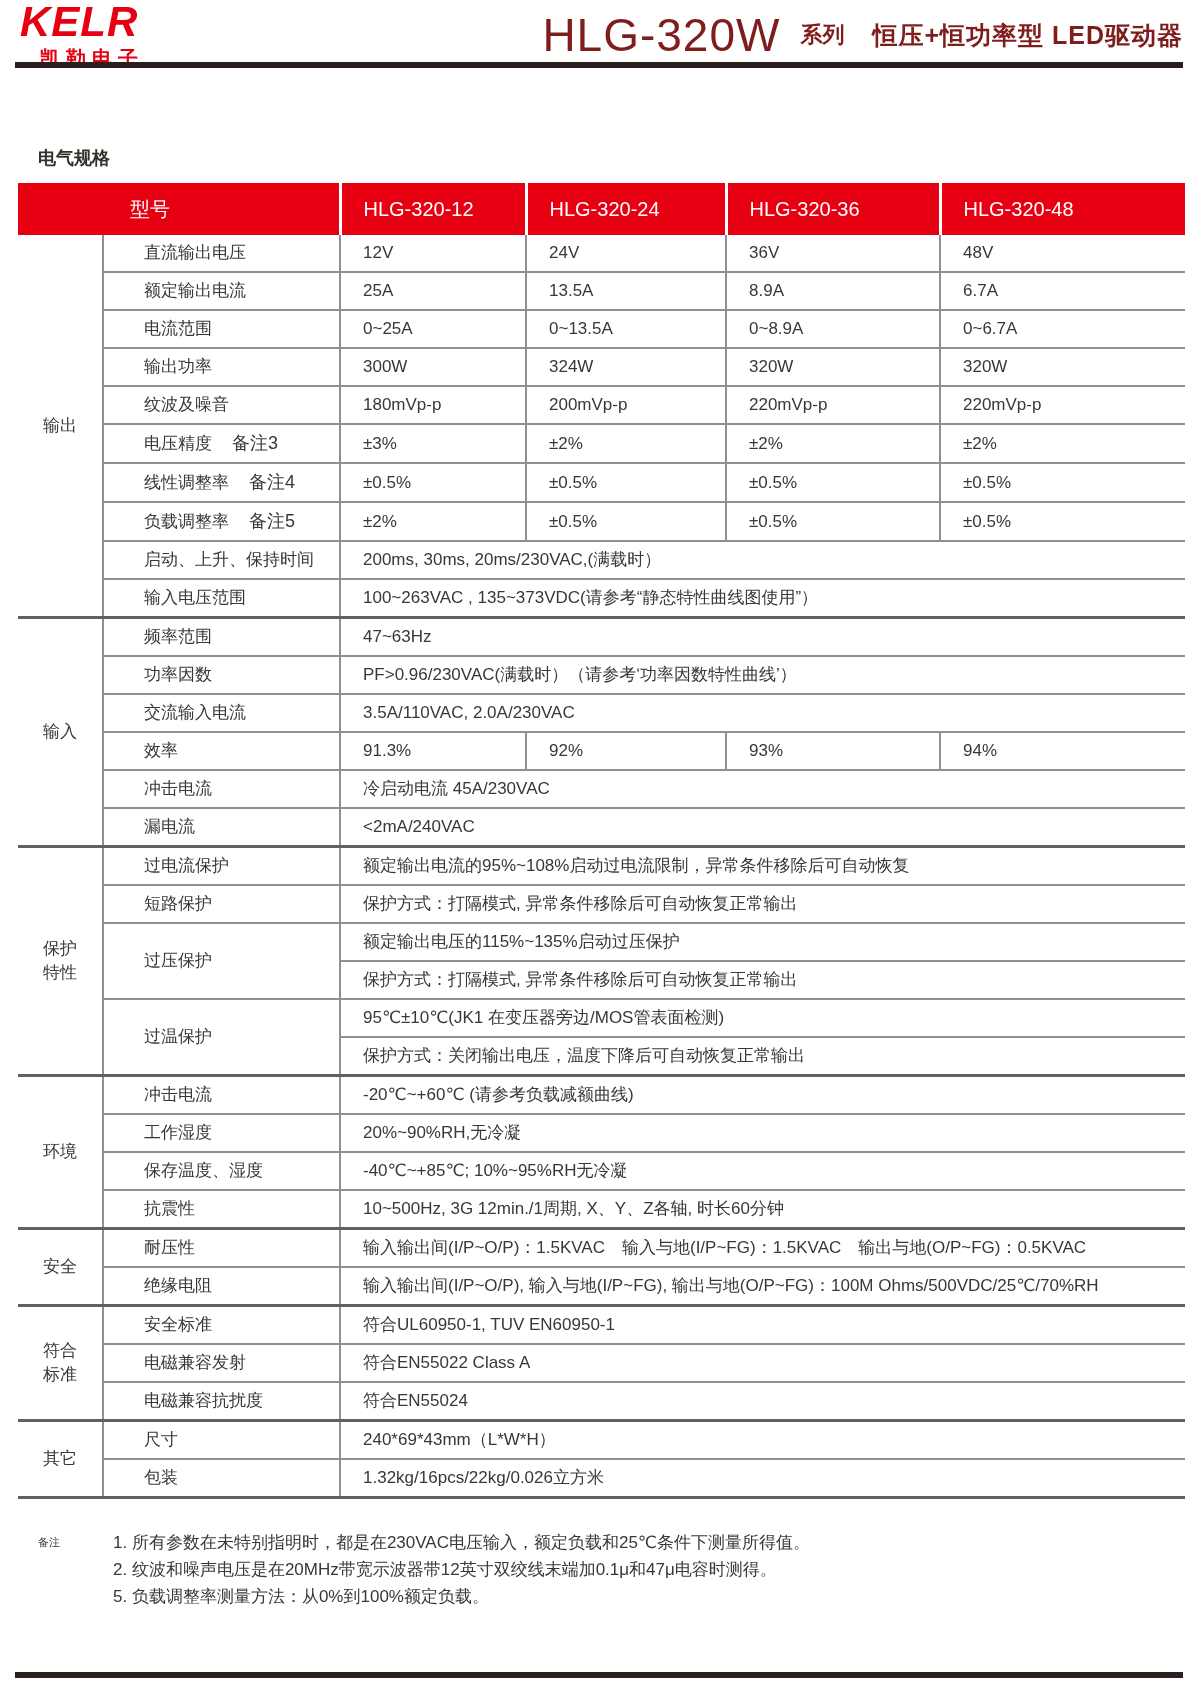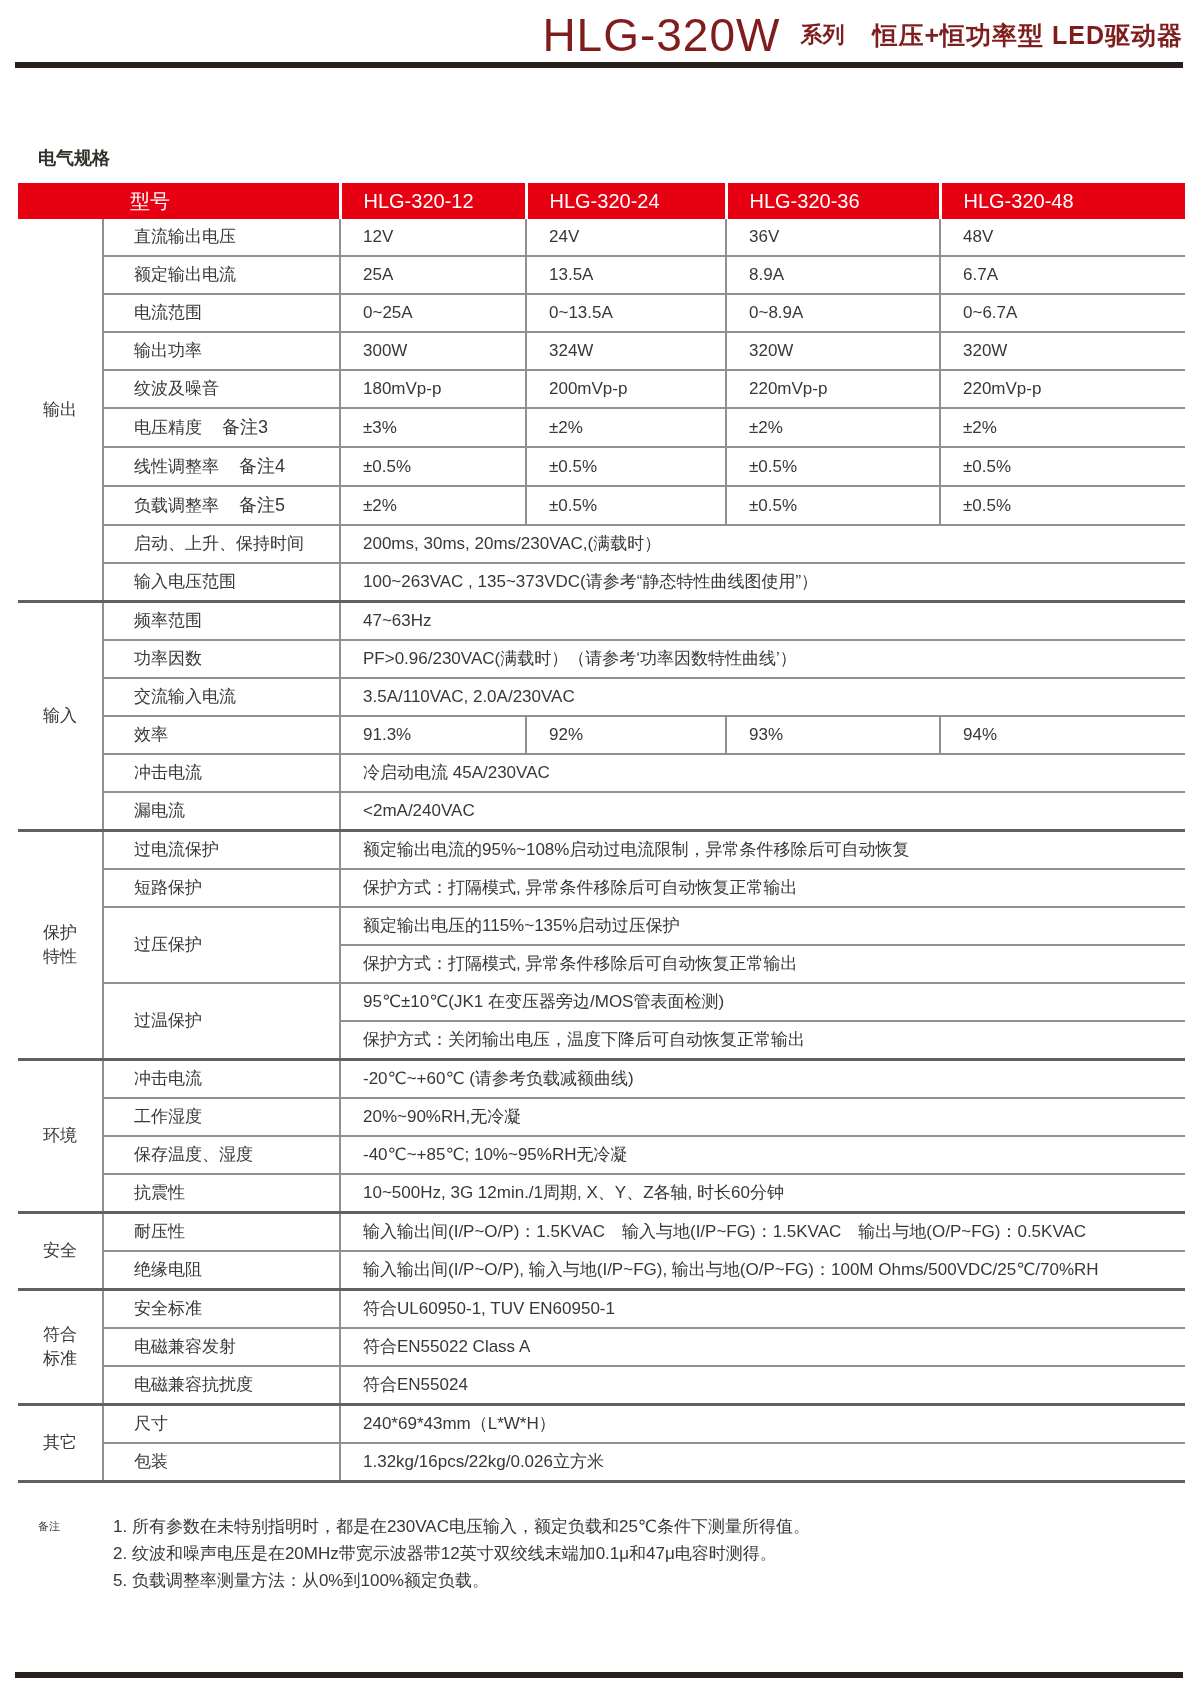--- a/index.html
+++ b/index.html
@@ -24,49 +24,53 @@
   .section-heading { margin:78px 0 13px 38px; font-size:18px; font-weight:bold; color:#333029; }
 
   
   .table-wrap { margin:0 15px 0 18px; border-bottom:3px solid #606060; }
   table.spec { width:1167px; border-collapse:collapse; table-layout:fixed; }
   col.c-group { width:85px; }  col.c-label { width:237px; }
   col.c-v1 { width:186px; }    col.c-v2 { width:200px; }
   col.c-v3 { width:214px; }    col.c-v4 { width:245px; }
 
   thead td {
-    background:#e60012; color:#ffffff; height:36px; font-size:20px;
+    background:#e60012; color:#ffffff; height:52px; font-size:20px;
     font-weight:normal; padding:0 0 0 22px; text-align:left; border:none;
   }
   thead td.model-head { border-left:3px solid #ffffff; }
   thead td.model-label-head { padding-left:112px; }
 
   tbody td { border-top:2px solid #909090; font-size:17px; line-height:20px; padding:8px 8px 8px 22px; vertical-align:middle; color:#3a3734; }
   tbody tr:first-child td { border-top:none; }
   tbody tr.group-start td { border-top:3px solid #606060; }
 
   td.group-cell { border-right:2px solid #909090; text-align:center; padding:8px 0; }
   .group-text { display:inline-block; width:40px; line-height:24px; text-align:center; }
-  td.label-cell { border-right:2px solid #909090; padding-left:30px; }
+  td.label-cell { border-right:2px solid #909090; padding-left:40px; }
   .label-note { font-size:18px; margin-left:20px; }
   td.value-cell.divided { border-right:2px solid #909090; }
 
   
   .notes { display:flex; margin:30px 0 0 38px; }
   .notes-label { width:75px; font-size:11px; line-height:27px; }
   .notes-list { font-size:17px; line-height:27px; }
 
   .bottom-rule { position:absolute; left:15px; bottom:17px; width:1168px; height:6px; background:#29201d; }
 </style>
 </head>
 <body>
 
 <div class="page">
 
   <div class="header">
+    <div class="logo">
+      <div class="logo-kelr">KELR</div>
+      <div class="logo-cn">凯勒电子</div>
+    </div>
     <div class="title">
       <span class="title-model">HLG-320W</span>
       <span class="title-series">系列</span>
       <span class="title-desc">恒压+恒功率型 LED驱动器</span>
     </div>
     <div class="top-rule"></div>
   </div>
 
   <div class="section-heading">电气规格</div>
 

